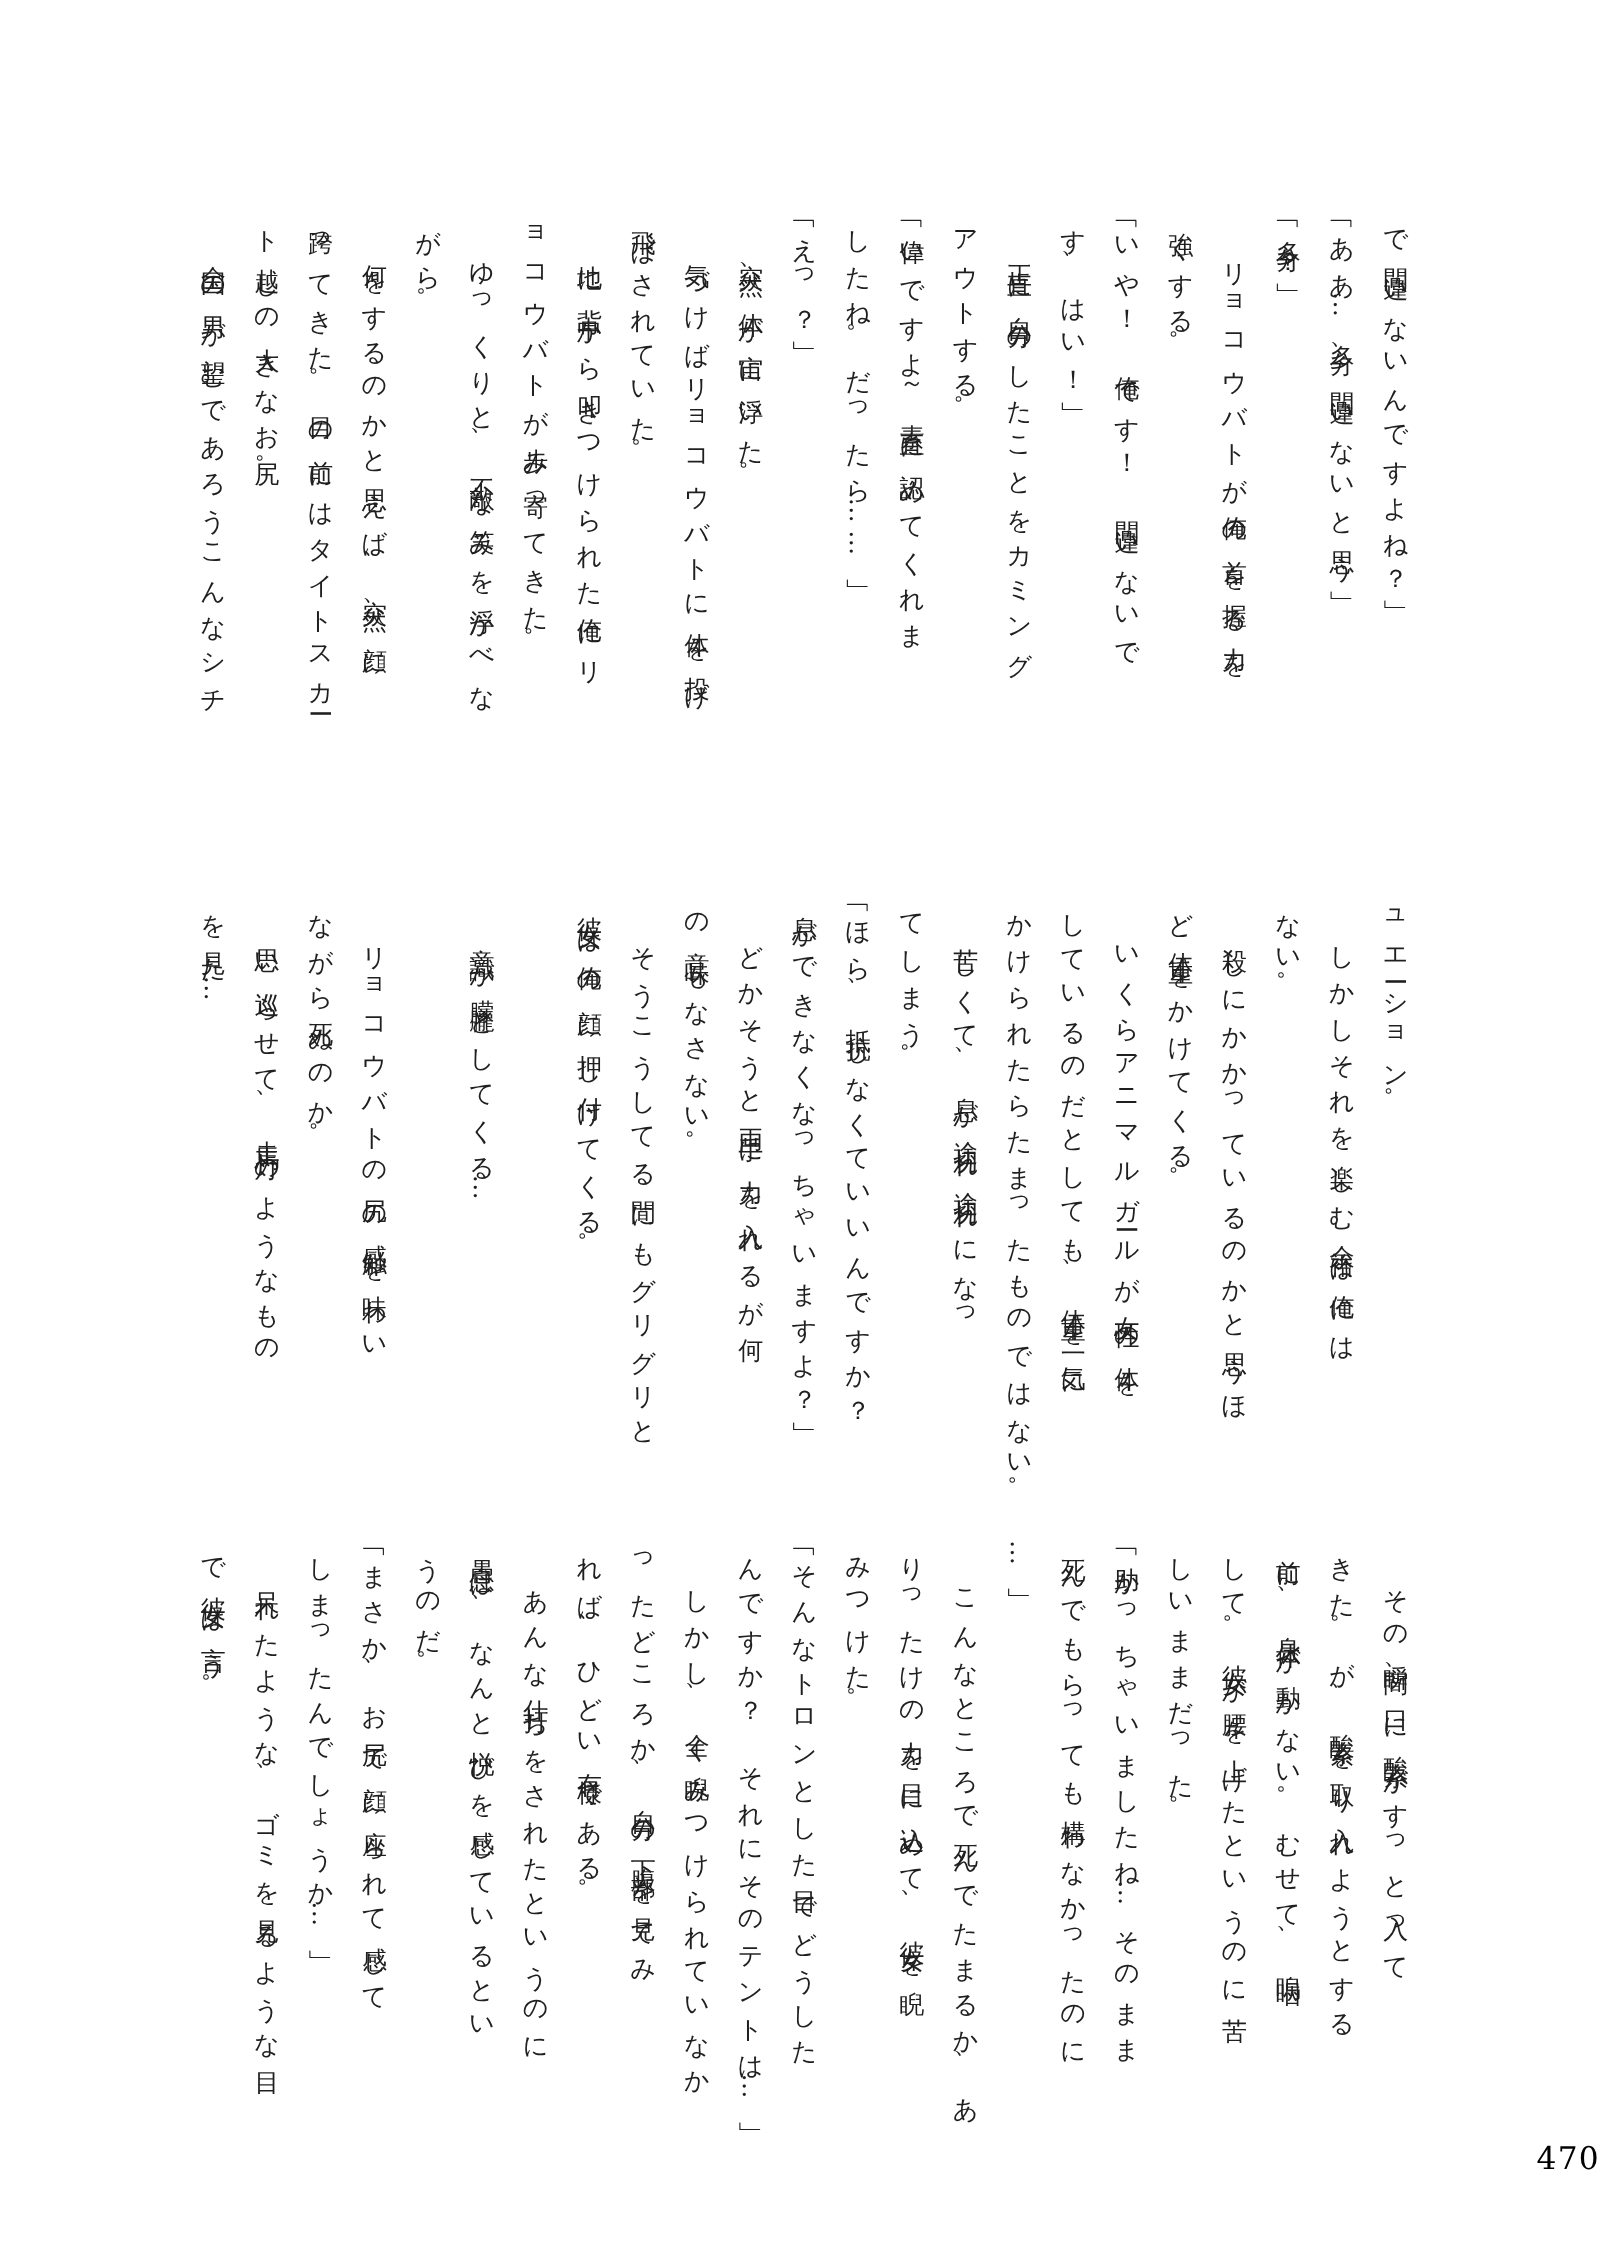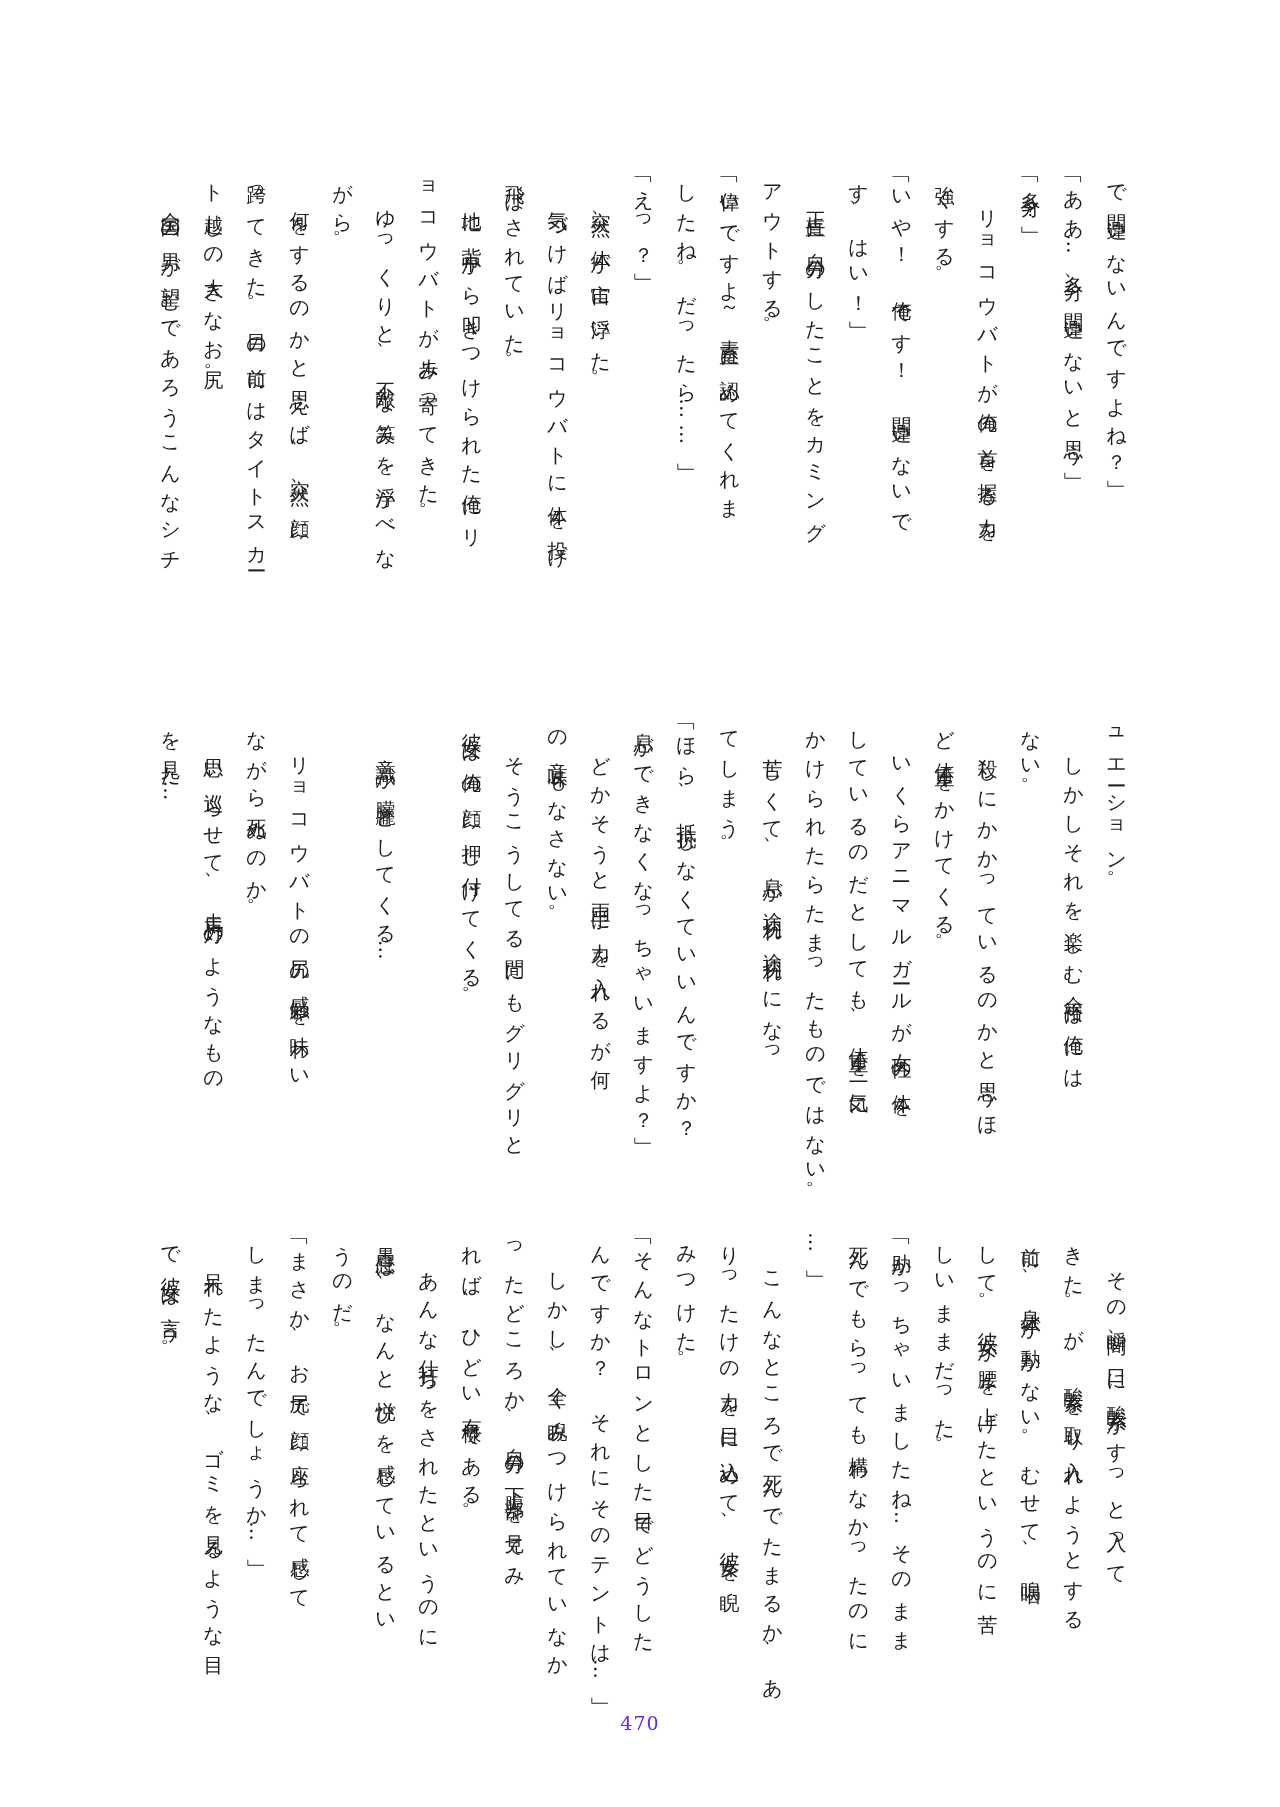--- a/index.html
+++ b/index.html
@@ -36,24 +36,24 @@
     padding: 0;
   }
   .band p.line.indent {
     text-indent: 26px;
   }
   #page-number {
     position: absolute;
     left: 0;
     right: 0;
     top: 1712px;
-    text-align: center;
-    font-size: 19px;
+    text-align: right;
+    font-size: 25px;
     letter-spacing: 1px;
-    color: #6d28d9;
+    color: #000000;
   }
 </style>
 </head>
 <body>
 
 <div id="band-1" class="band">
     <p class="line">で間違いないんですよね？」</p>
     <p class="line">「ああ…多分、間違いないと思う」</p>
     <p class="line">「多分？」</p>
     <p class="line indent">リョコウバトが俺の首を握る力を</p>

